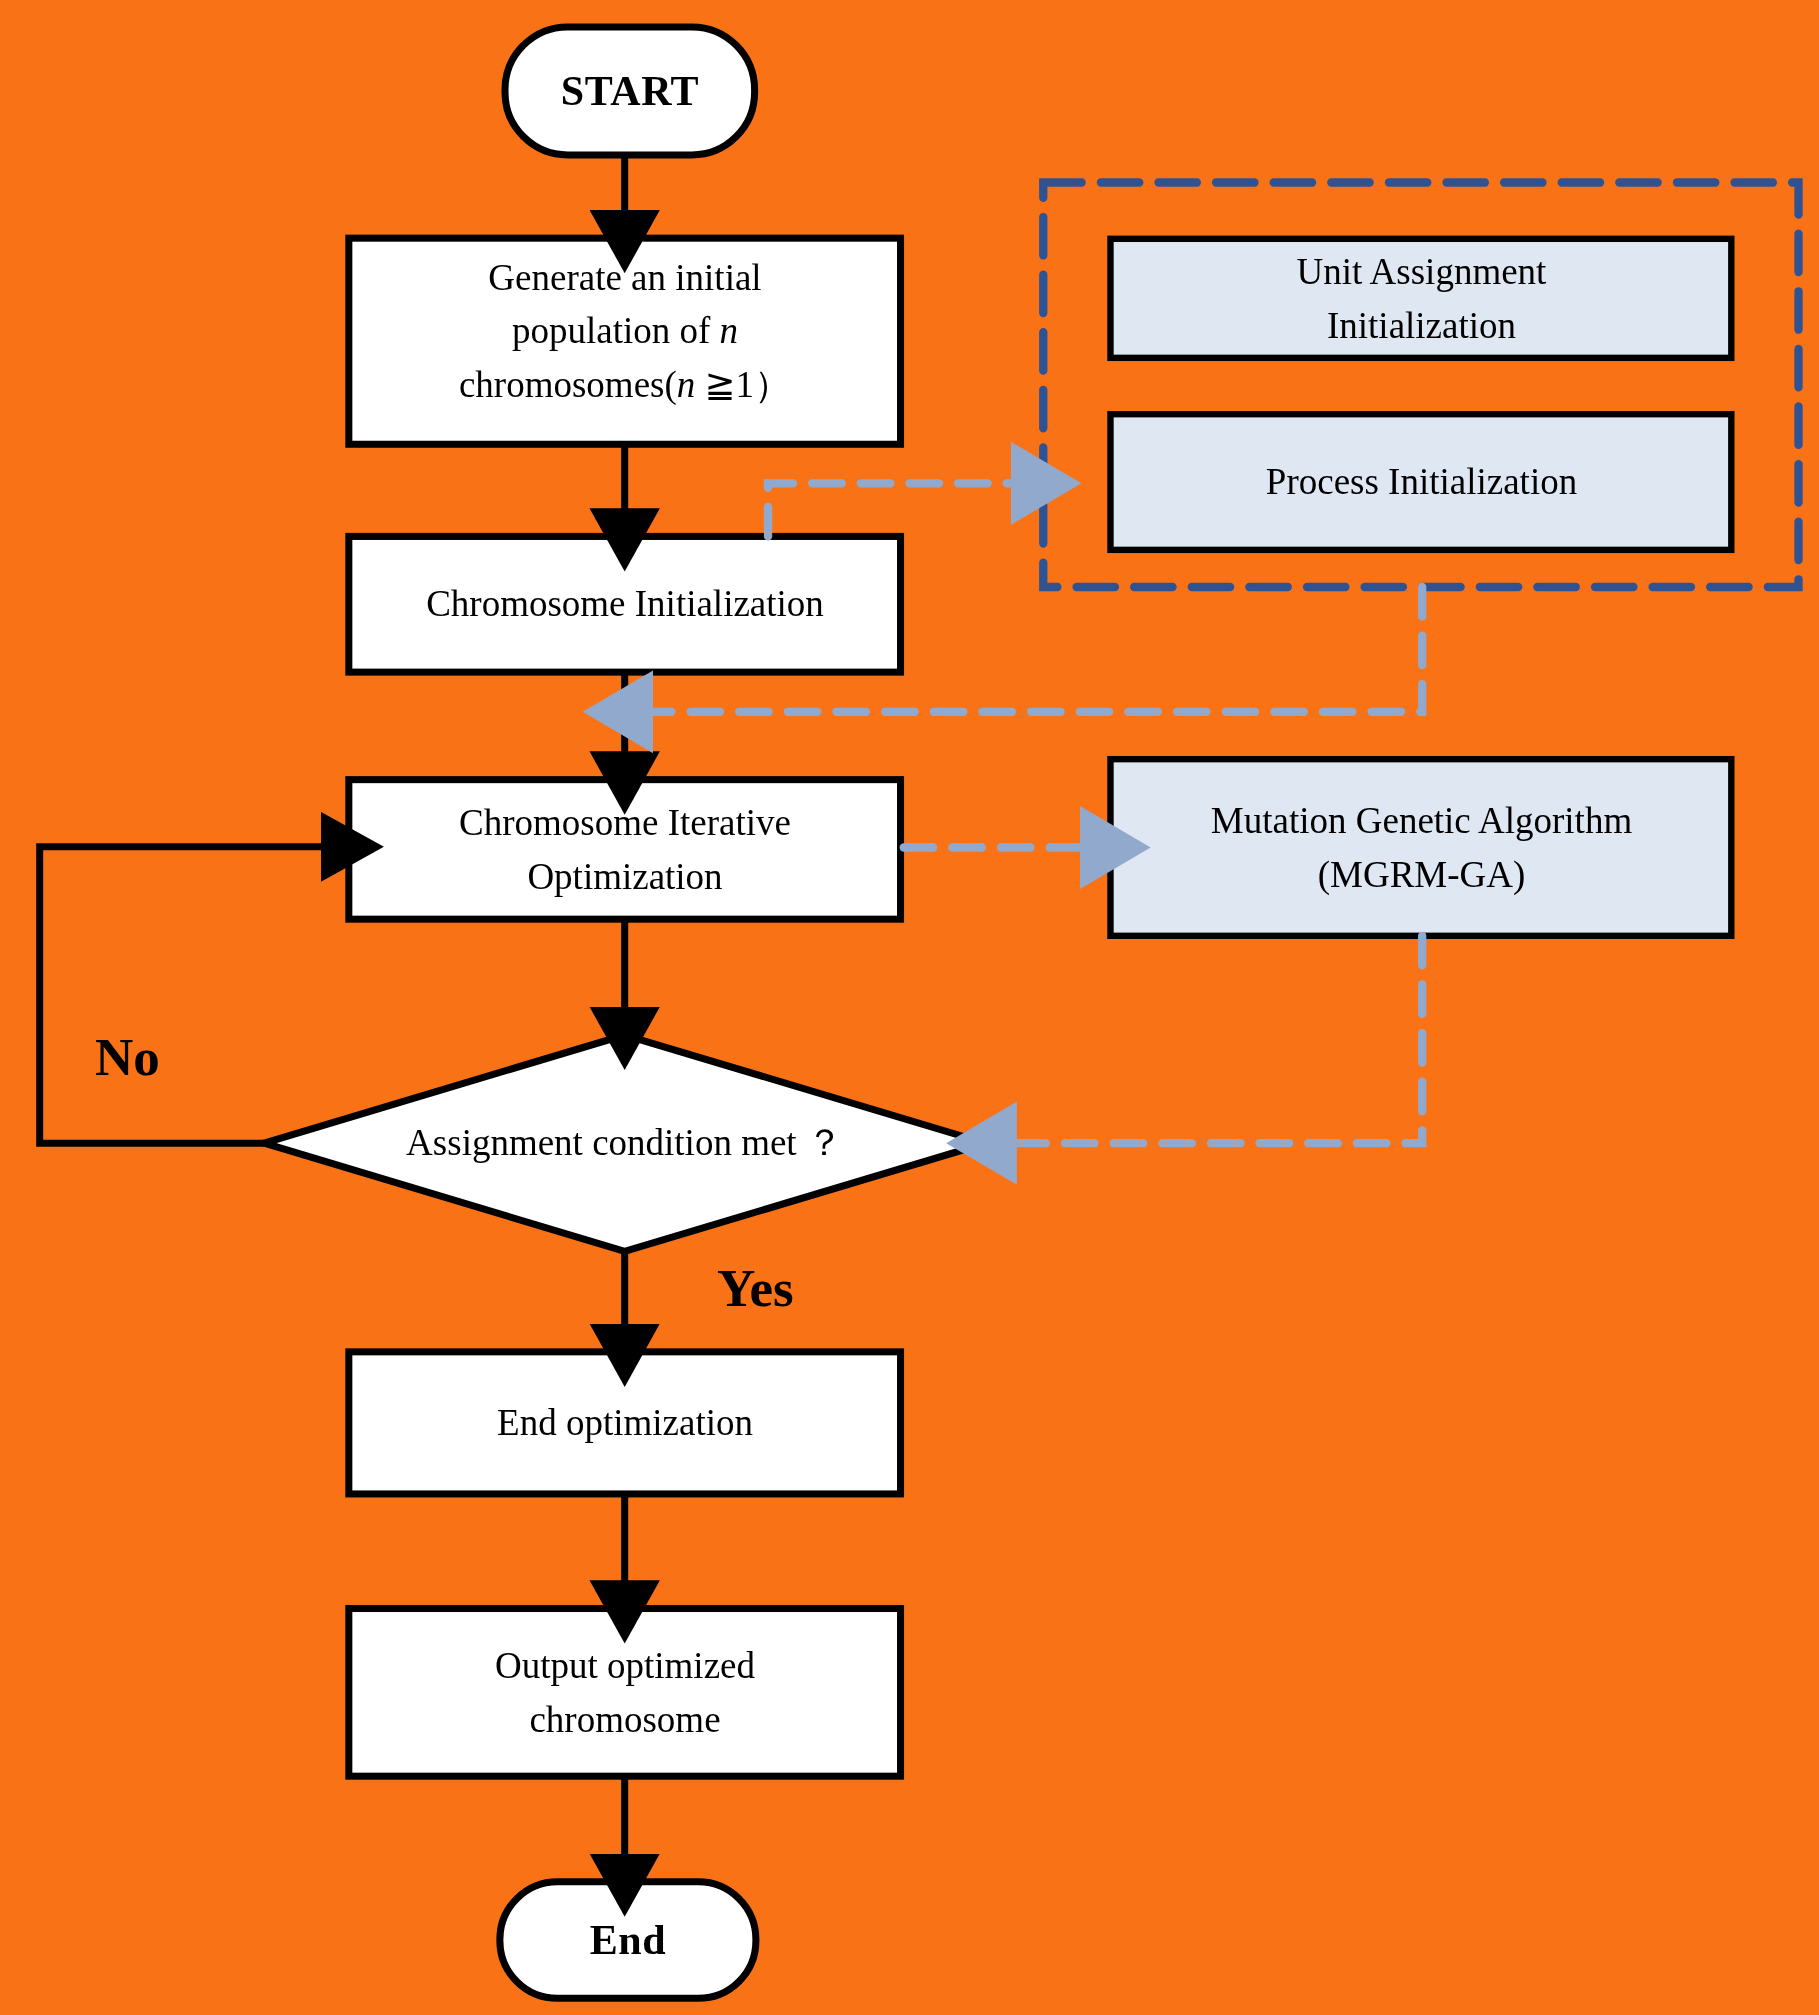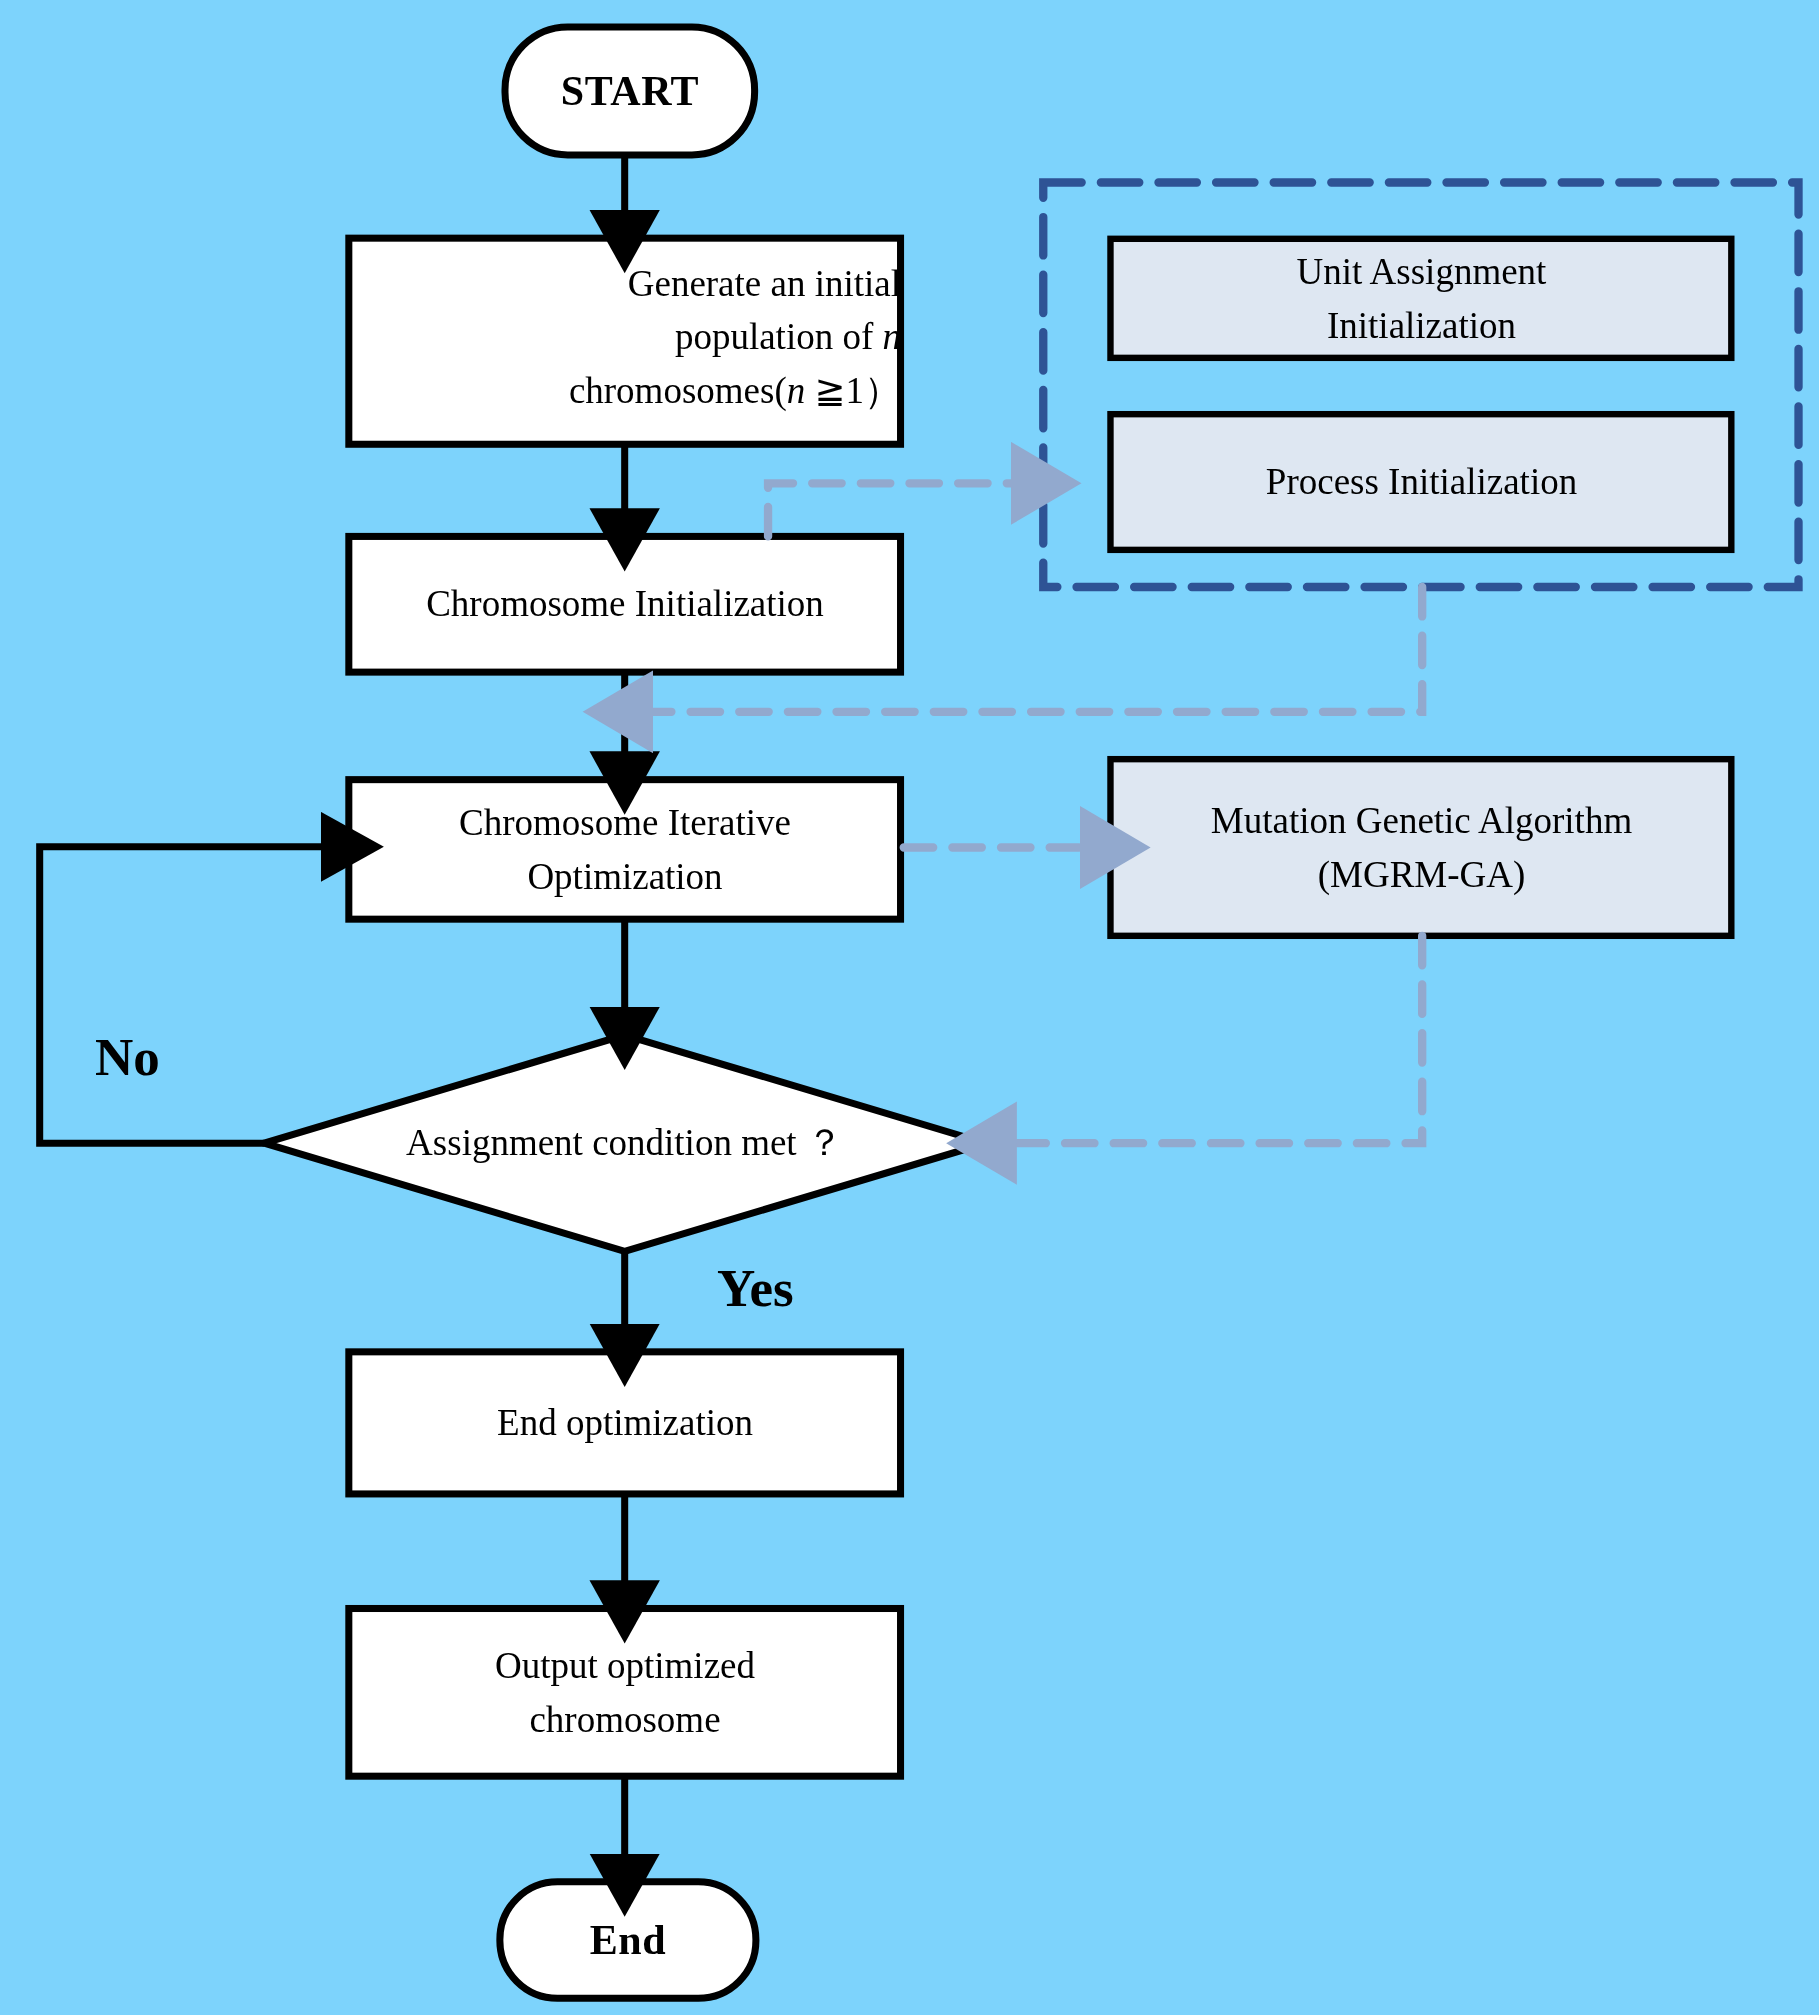--- a/index.html
+++ b/index.html
@@ -4,21 +4,21 @@
 <style>
   html, body {
     margin: 0;
     padding: 0;
     background: #ffffff;
   }
   #canvas {
     position: relative;
     width: 1819px;
     height: 2015px;
-    background: #7dd3fc;
+    background: #f97316;
     font-family: "Liberation Serif", "DejaVu Serif", serif;
     overflow: hidden;
   }
   svg.layer {
     position: absolute;
     left: 0;
     top: 0;
     width: 1819px;
     height: 2015px;
   }
@@ -111,21 +111,21 @@
 
     <line x1="1412" y1="1324" x2="1708" y2="1324" stroke="#92A9CE" stroke-width="13" stroke-dasharray="46 30" stroke-linecap="round" marker-end="url(#arrowBlue)"></line>
 
     <polyline points="2222,1462 2222,1786 1568,1786" fill="none" stroke="#92A9CE" stroke-width="13" stroke-dasharray="46 30" stroke-linecap="round" marker-end="url(#arrowBlue)"></polyline>
   </svg>
 
   <div class="node-label term-text" style="left:505px; top:27px; width:250px; height:128px;">
     <div>START</div>
   </div>
 
-  <div class="node-label proc-text" style="left:349px; top:234px; width:552px; height:206px;align-items:flex-end;">
+  <div class="node-label proc-text" style="left:349px; top:228px; width:552px; height:206px;">
     <div>Generate an initial</div>
     <div><span>population of </span><span class="italic-n">n</span></div>
     <div><span>chromosomes(</span><span class="italic-n">n</span><span> ≧1）</span></div>
   </div>
 
   <div class="node-label proc-text" style="left:349px; top:536px; width:552px; height:136px;">
     <div>Chromosome Initialization</div>
   </div>
 
   <div class="node-label proc-text" style="left:349px; top:780px; width:552px; height:140px;">

